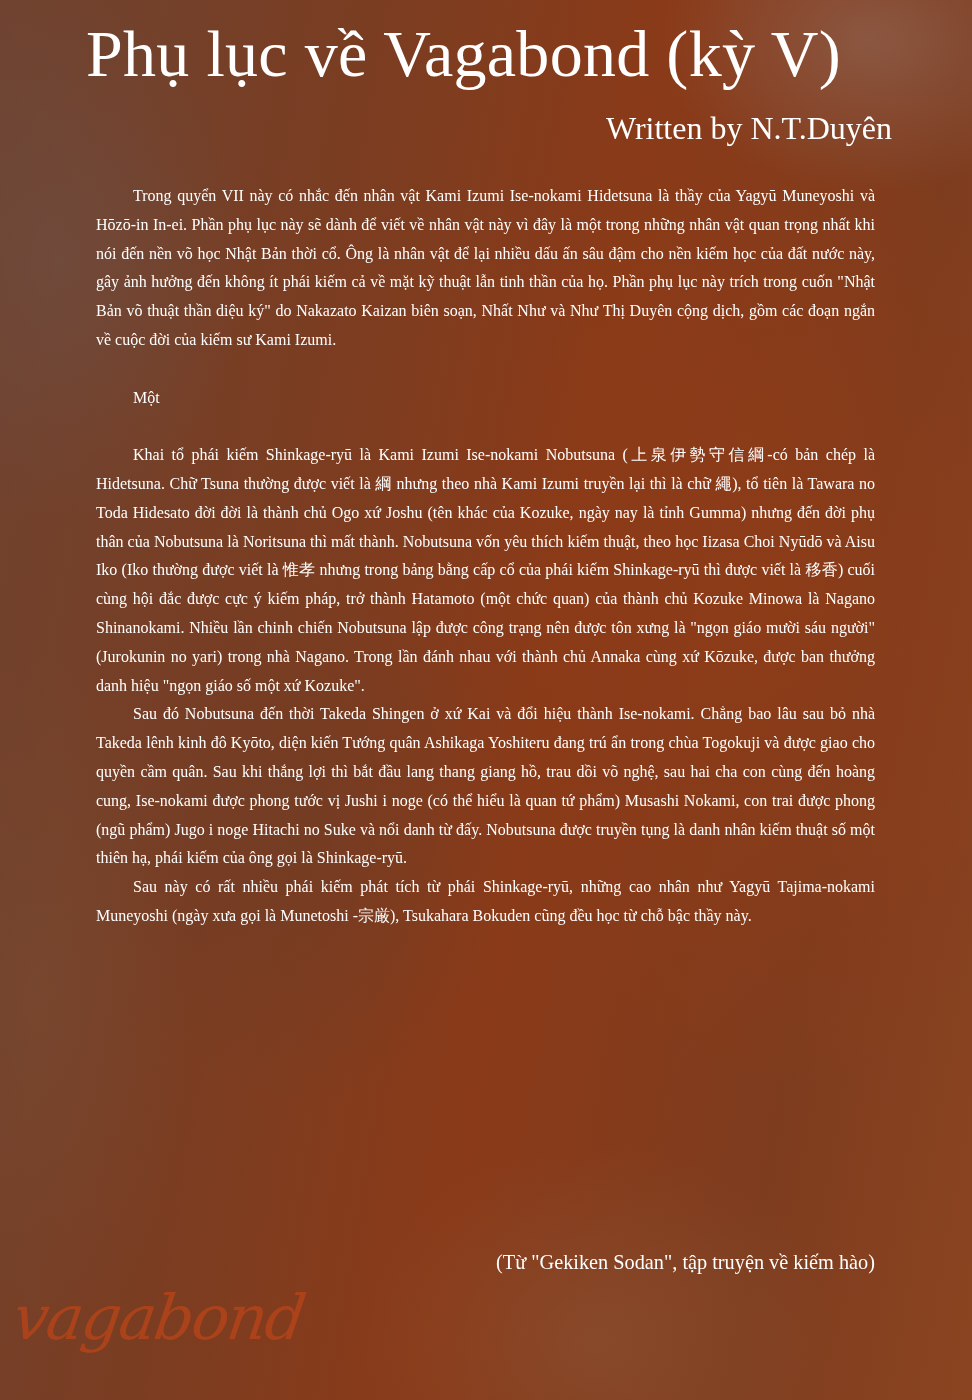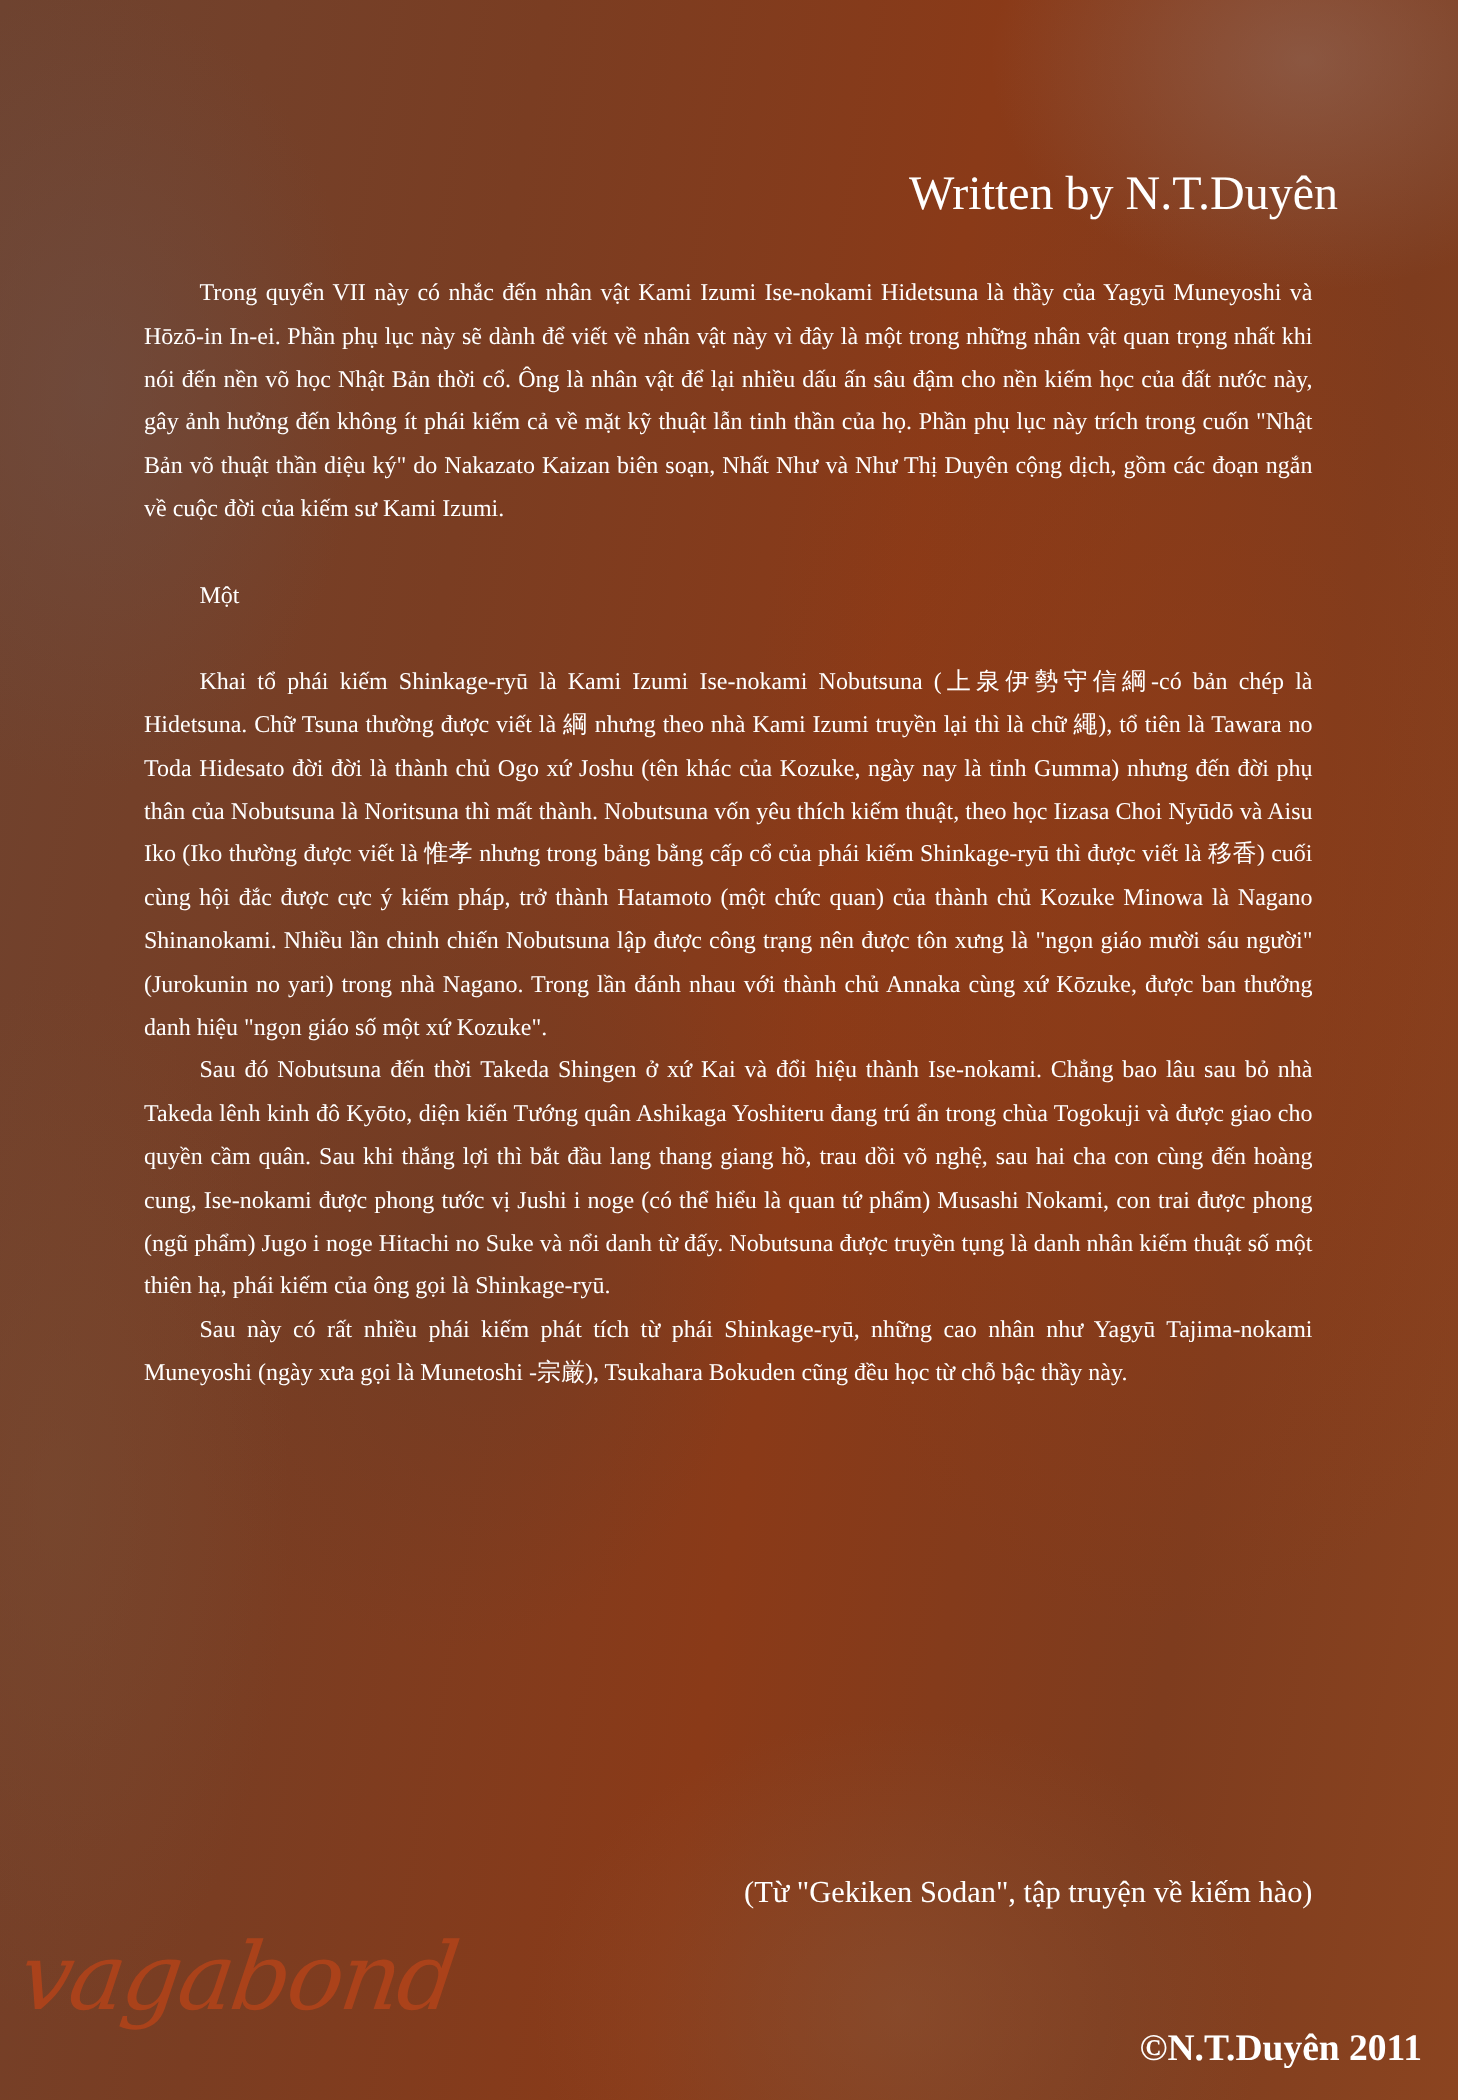--- a/index.html
+++ b/index.html
@@ -88,29 +88,29 @@
       font-size: 25px;
       line-height: 32px;
       font-weight: bold;
       white-space: nowrap;
     }
   </style>
 </head>
 <body>
 
 <div class="page">
+  <h1 class="title" style="margin:0;font-weight:normal;">Phụ lục về Vagabond (kỳ V)</h1>
   <div class="byline">Written by N.T.Duyên</div>
 
   <div class="body-text">
     <p>Trong quyển VII này có nhắc đến nhân vật Kami Izumi Ise-nokami Hidetsuna là thầy của Yagyū Muneyoshi và Hōzō-in In-ei. Phần phụ lục này sẽ dành để viết về nhân vật này vì đây là một trong những nhân vật quan trọng nhất khi nói đến nền võ học Nhật Bản thời cổ. Ông là nhân vật để lại nhiều dấu ấn sâu đậm cho nền kiếm học của đất nước này, gây ảnh hưởng đến không ít phái kiếm cả về mặt kỹ thuật lẫn tinh thần của họ. Phần phụ lục này trích trong cuốn "Nhật Bản võ thuật thần diệu ký" do Nakazato Kaizan biên soạn, Nhất Như và Như Thị Duyên cộng dịch, gồm các đoạn ngắn về cuộc đời của kiếm sư Kami Izumi.</p>
     <div class="gap"></div>
     <p>Một</p>
     <div class="gap"></div>
     <p>Khai tổ phái kiếm Shinkage-ryū là Kami Izumi Ise-nokami Nobutsuna (上泉伊勢守信綱-có bản chép là Hidetsuna. Chữ Tsuna thường được viết là 綱 nhưng theo nhà Kami Izumi truyền lại thì là chữ 繩), tổ tiên là Tawara no Toda Hidesato đời đời là thành chủ Ogo xứ Joshu (tên khác của Kozuke, ngày nay là tỉnh Gumma) nhưng đến đời phụ thân của Nobutsuna là Noritsuna thì mất thành. Nobutsuna vốn yêu thích kiếm thuật, theo học Iizasa Choi Nyūdō và Aisu Iko (Iko thường được viết là 惟孝 nhưng trong bảng bằng cấp cổ của phái kiếm Shinkage-ryū thì được viết là 移香) cuối cùng hội đắc được cực ý kiếm pháp, trở thành Hatamoto (một chức quan) của thành chủ Kozuke Minowa là Nagano Shinanokami. Nhiều lần chinh chiến Nobutsuna lập được công trạng nên được tôn xưng là "ngọn giáo mười sáu người" (Jurokunin no yari) trong nhà Nagano. Trong lần đánh nhau với thành chủ Annaka cùng xứ Kōzuke, được ban thưởng danh hiệu "ngọn giáo số một xứ Kozuke".</p>
     <p>Sau đó Nobutsuna đến thời Takeda Shingen ở xứ Kai và đổi hiệu thành Ise-nokami. Chẳng bao lâu sau bỏ nhà Takeda lênh kinh đô Kyōto, diện kiến Tướng quân Ashikaga Yoshiteru đang trú ẩn trong chùa Togokuji và được giao cho quyền cầm quân. Sau khi thắng lợi thì bắt đầu lang thang giang hồ, trau dồi võ nghệ, sau hai cha con cùng đến hoàng cung, Ise-nokami được phong tước vị Jushi i noge (có thể hiểu là quan tứ phẩm) Musashi Nokami, con trai được phong (ngũ phẩm) Jugo i noge Hitachi no Suke và nổi danh từ đấy. Nobutsuna được truyền tụng là danh nhân kiếm thuật số một thiên hạ, phái kiếm của ông gọi là Shinkage-ryū.</p>
     <p>Sau này có rất nhiều phái kiếm phát tích từ phái Shinkage-ryū, những cao nhân như Yagyū Tajima-nokami Muneyoshi (ngày xưa gọi là Munetoshi -宗厳), Tsukahara Bokuden cũng đều học từ chỗ bậc thầy này.</p>
   </div>
 
   <div class="source-note">(Từ "Gekiken Sodan", tập truyện về kiếm hào)</div>
 
   <div class="logo">vagabond</div>
-  <div class="copyright">©N.T.Duyên 2011</div>
 </div>
 
 </body></html>

